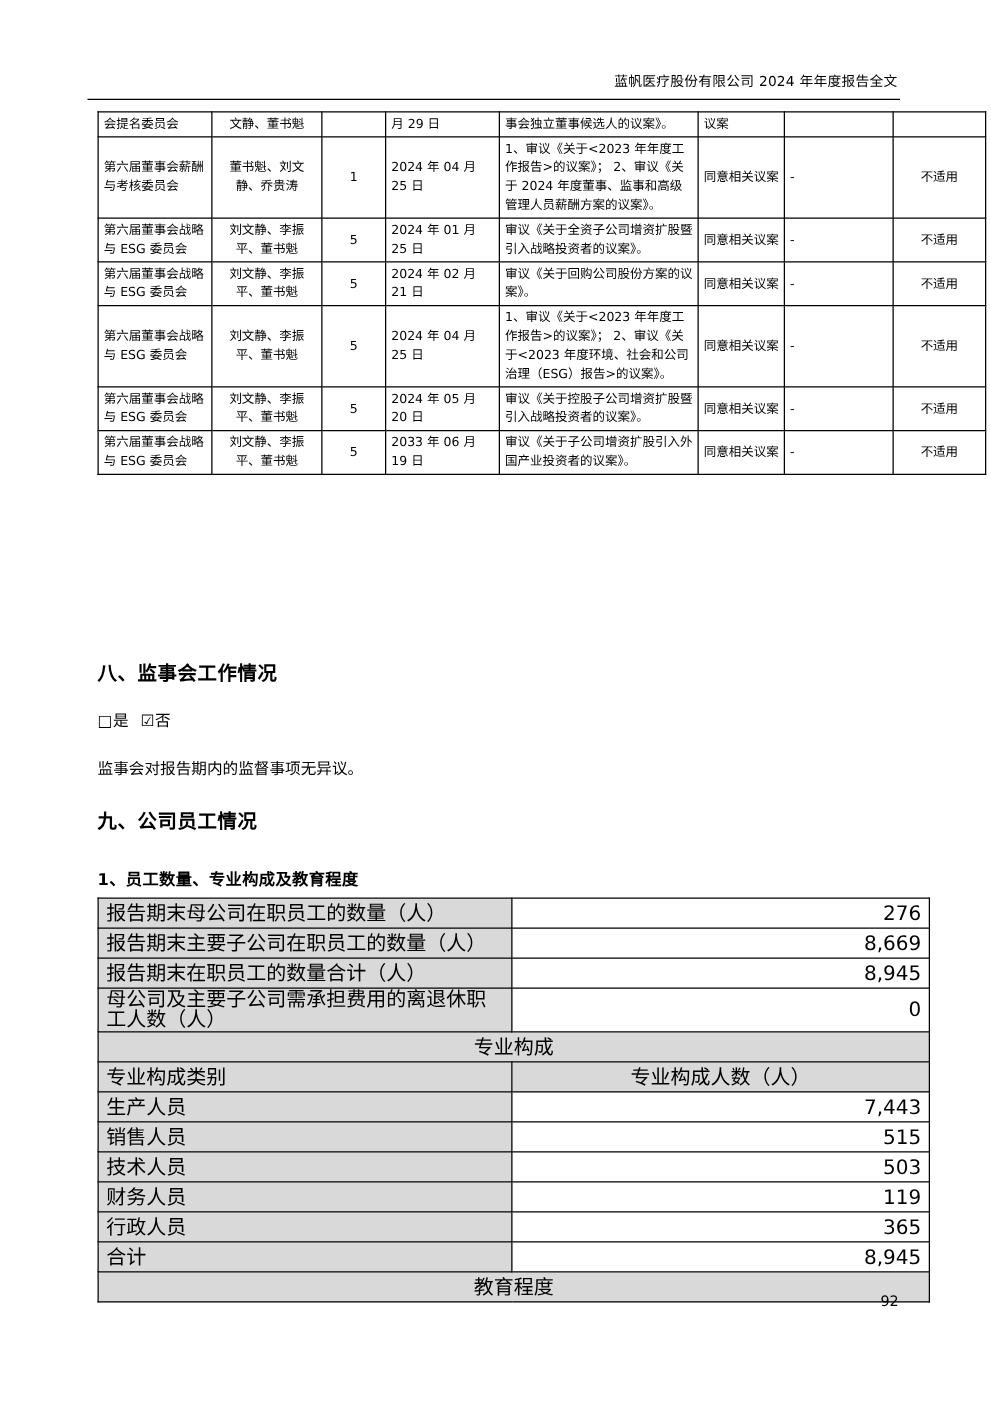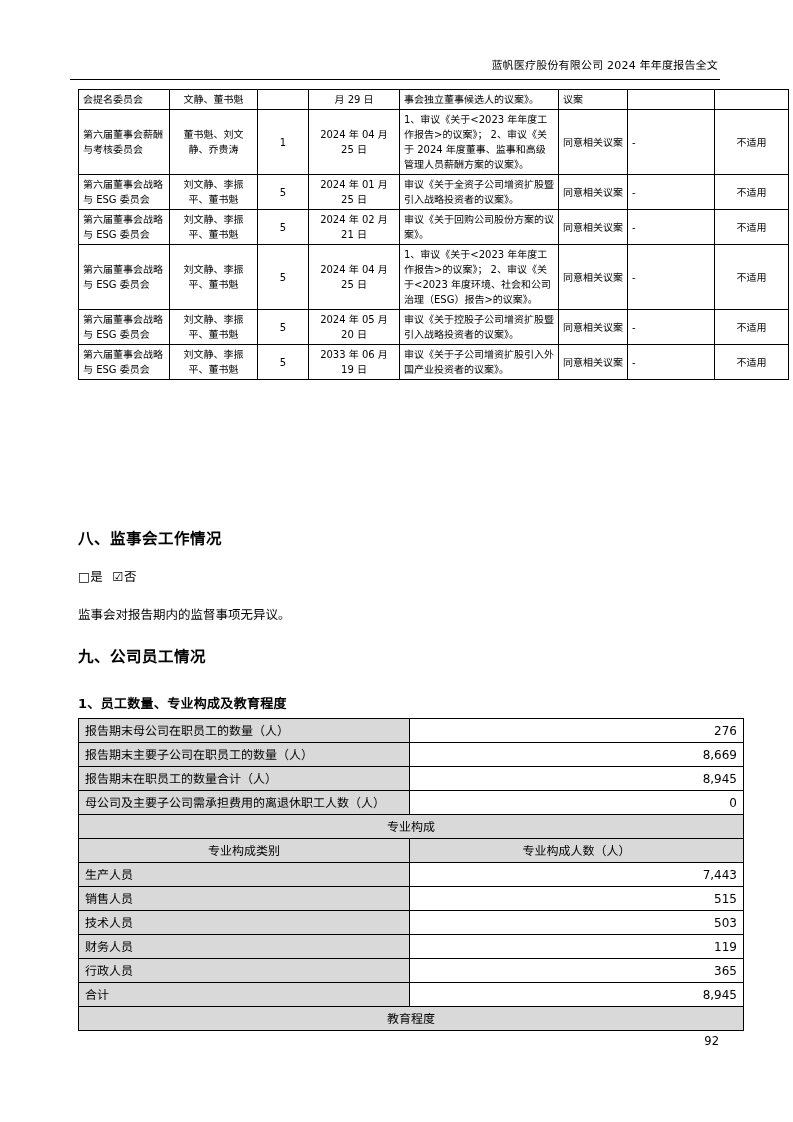--- a/index.html
+++ b/index.html
@@ -62,21 +62,21 @@
     position: absolute;
     top: 89px;
     left: 78px;
   }
   table.meeting-table td {
     vertical-align: middle;
   }
   table.meeting-table td.c-name   { width: 82px;  text-align: left;   }
   table.meeting-table td.c-member { width: 79px;  text-align: center;   }
   table.meeting-table td.c-count  { width: 42px;  text-align: center; }
-  table.meeting-table td.c-date   { width: 82px;  text-align: center;   }
+  table.meeting-table td.c-date   { width: 82px;  text-align: left;   }
   table.meeting-table td.c-topic  { width: 150px; text-align: left;   }
   table.meeting-table td.c-res    { width: 60px;  text-align: left;   }
   table.meeting-table td.c-impl   { width: 78px;  text-align: left;   }
   table.meeting-table td.c-obj    { width: 65px;  text-align: center; margin-left: 20px; }
 
   
   .h-section {
     position: absolute;
     left: 78px;
     font-size: 15.5px;
@@ -105,21 +105,21 @@
   .checkbox-line .cb-gap { display: inline-block; width: 9px; }
 
   
   .emp-table-wrap {
     position: absolute;
     top: 718px;
     left: 78px;
   }
   table.emp-table {
     width: 641px;
-    font-size: 12px;
+    font-size: 16px;
     line-height: 16px;
   }
   table.emp-table td {
     height: 21px;
     padding: 1px 6px;
   }
   table.emp-table td.label {
     width: 318px;
     background: #d9d9d9;
     text-align: left;
@@ -128,21 +128,20 @@
     width: 321px;
     background: #ffffff;
     text-align: right;
   }
   table.emp-table td.band {
     background: #d9d9d9;
     text-align: center;
   }
   table.emp-table td.head-left {
     background: #d9d9d9;
-    text-align: center;
   }
   table.emp-table td.head-right {
     background: #d9d9d9;
     text-align: center;
   }
 
   
   .page-number {
     position: absolute;
     top: 1034px;

